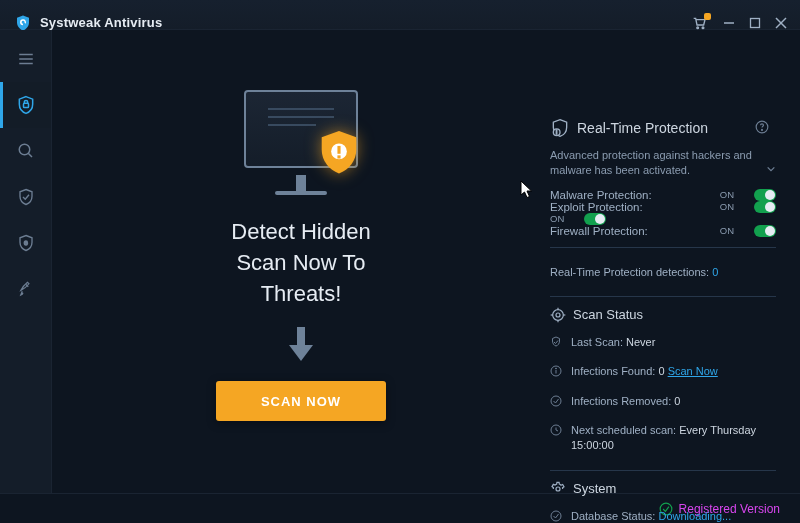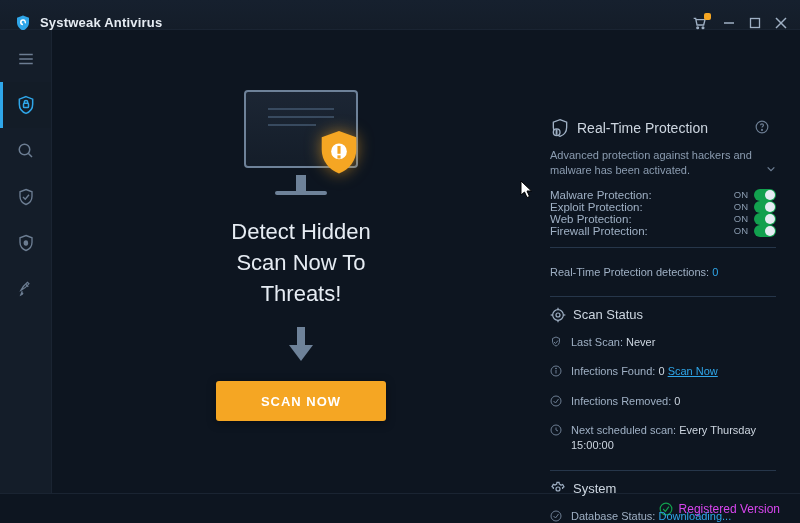--- a/index.html
+++ b/index.html
@@ -40,21 +40,21 @@
   .scan-btn { background:#f5a623; color:#fff; font-weight:700; font-size:13px; letter-spacing:1px; border:none; width:170px; height:40px; border-radius:3px; box-shadow:0 2px 10px rgba(0,0,0,.4);}
 
   .right-pane { width:250px; padding:88px 24px 0 0; font-size:11.5px; color:#9fb0c4; display:flex; flex-direction:column;}
   .panel-title { display:flex; align-items:center; color:#cdd6e0; font-size:14px; margin-bottom:10px;}
   .panel-title svg { margin-right:7px; flex:none;}
   .panel-title .help { margin-left:auto; color:#6c7d92;}
   .subnote { font-size:11px; color:#8b9cb0; line-height:1.4; margin-bottom:10px; display:flex; align-items:flex-end;}
   .subnote .chev { margin-left:auto; padding-left:6px; color:#6c7d92;}
   .row { display:flex; align-items:center; height:24px;}
   .row .lbl { flex:1;}
-  .toggle { display:flex; align-items:center; gap:6px;}
+  .toggle { display:flex; align-items:center; gap:20px;}
   .toggle .txt { font-size:9.5px; color:#8b9cb0;}
   .switch { width:22px; height:12px; background:#12a04e; border-radius:6px; position:relative;}
   .switch::after { content:""; position:absolute; right:1px; top:1px; width:10px; height:10px; background:#e6ecf3; border-radius:50%;}
   .hr { border:none; border-top:1px solid #26364a; margin:10px 0;}
   .detline { font-size:11px; color:#9fb0c4; margin:8px 0;}
   .detline .num { color:#2fa6e9;}
   .status-row { display:flex; align-items:flex-start; gap:9px; margin:6px 0; font-size:11px; line-height:1.4;}
   .status-row .ico { color:#6c7d92; flex:none; margin-top:1px;}
   .status-row .val { color:#cdd6e0;}
   .link { color:#2fa6e9; text-decoration:underline;}
@@ -208,21 +208,20 @@
           </span>
         </div>
       <div class="row">
           <span class="lbl">Exploit Protection:</span>
           <span class="toggle">
             <span class="txt">ON</span>
             <span class="switch"></span>
           </span>
         </div>
       <div class="row">
-          <span class="lbl">Web Protection:</span>
           <span class="toggle">
             <span class="txt">ON</span>
             <span class="switch"></span>
           </span>
         </div>
       <div class="row">
           <span class="lbl">Firewall Protection:</span>
           <span class="toggle">
             <span class="txt">ON</span>
             <span class="switch"></span>

